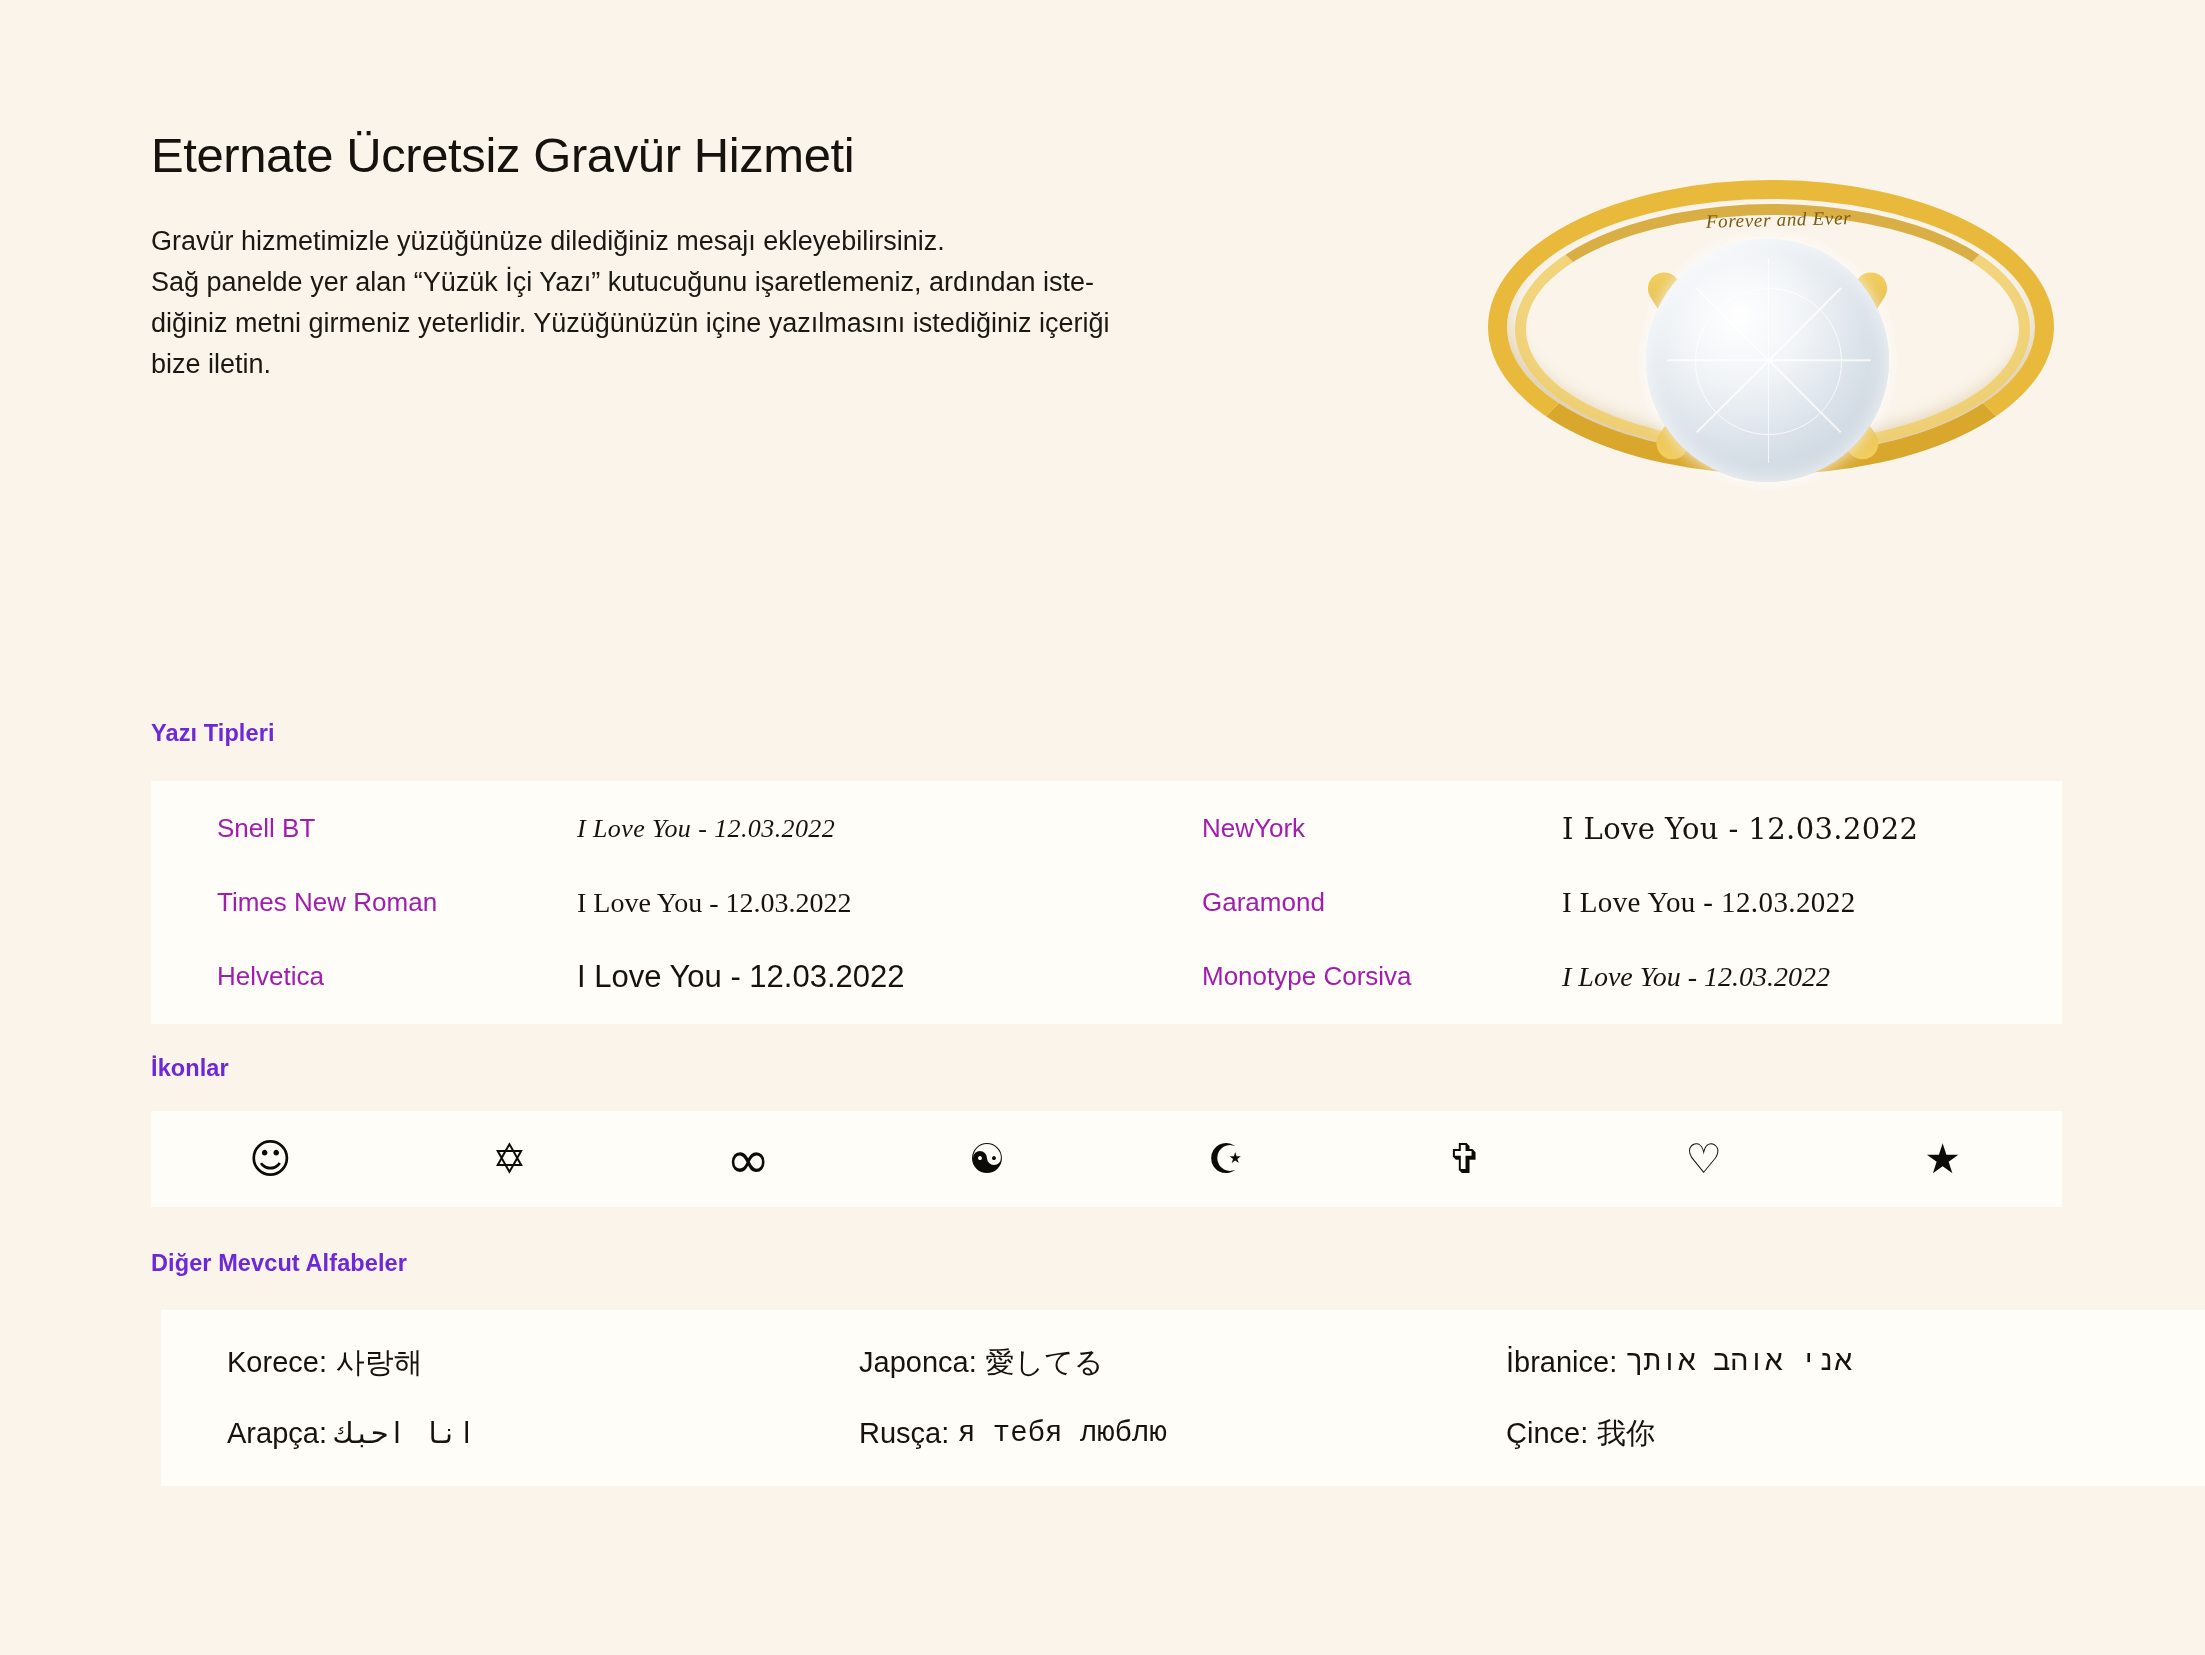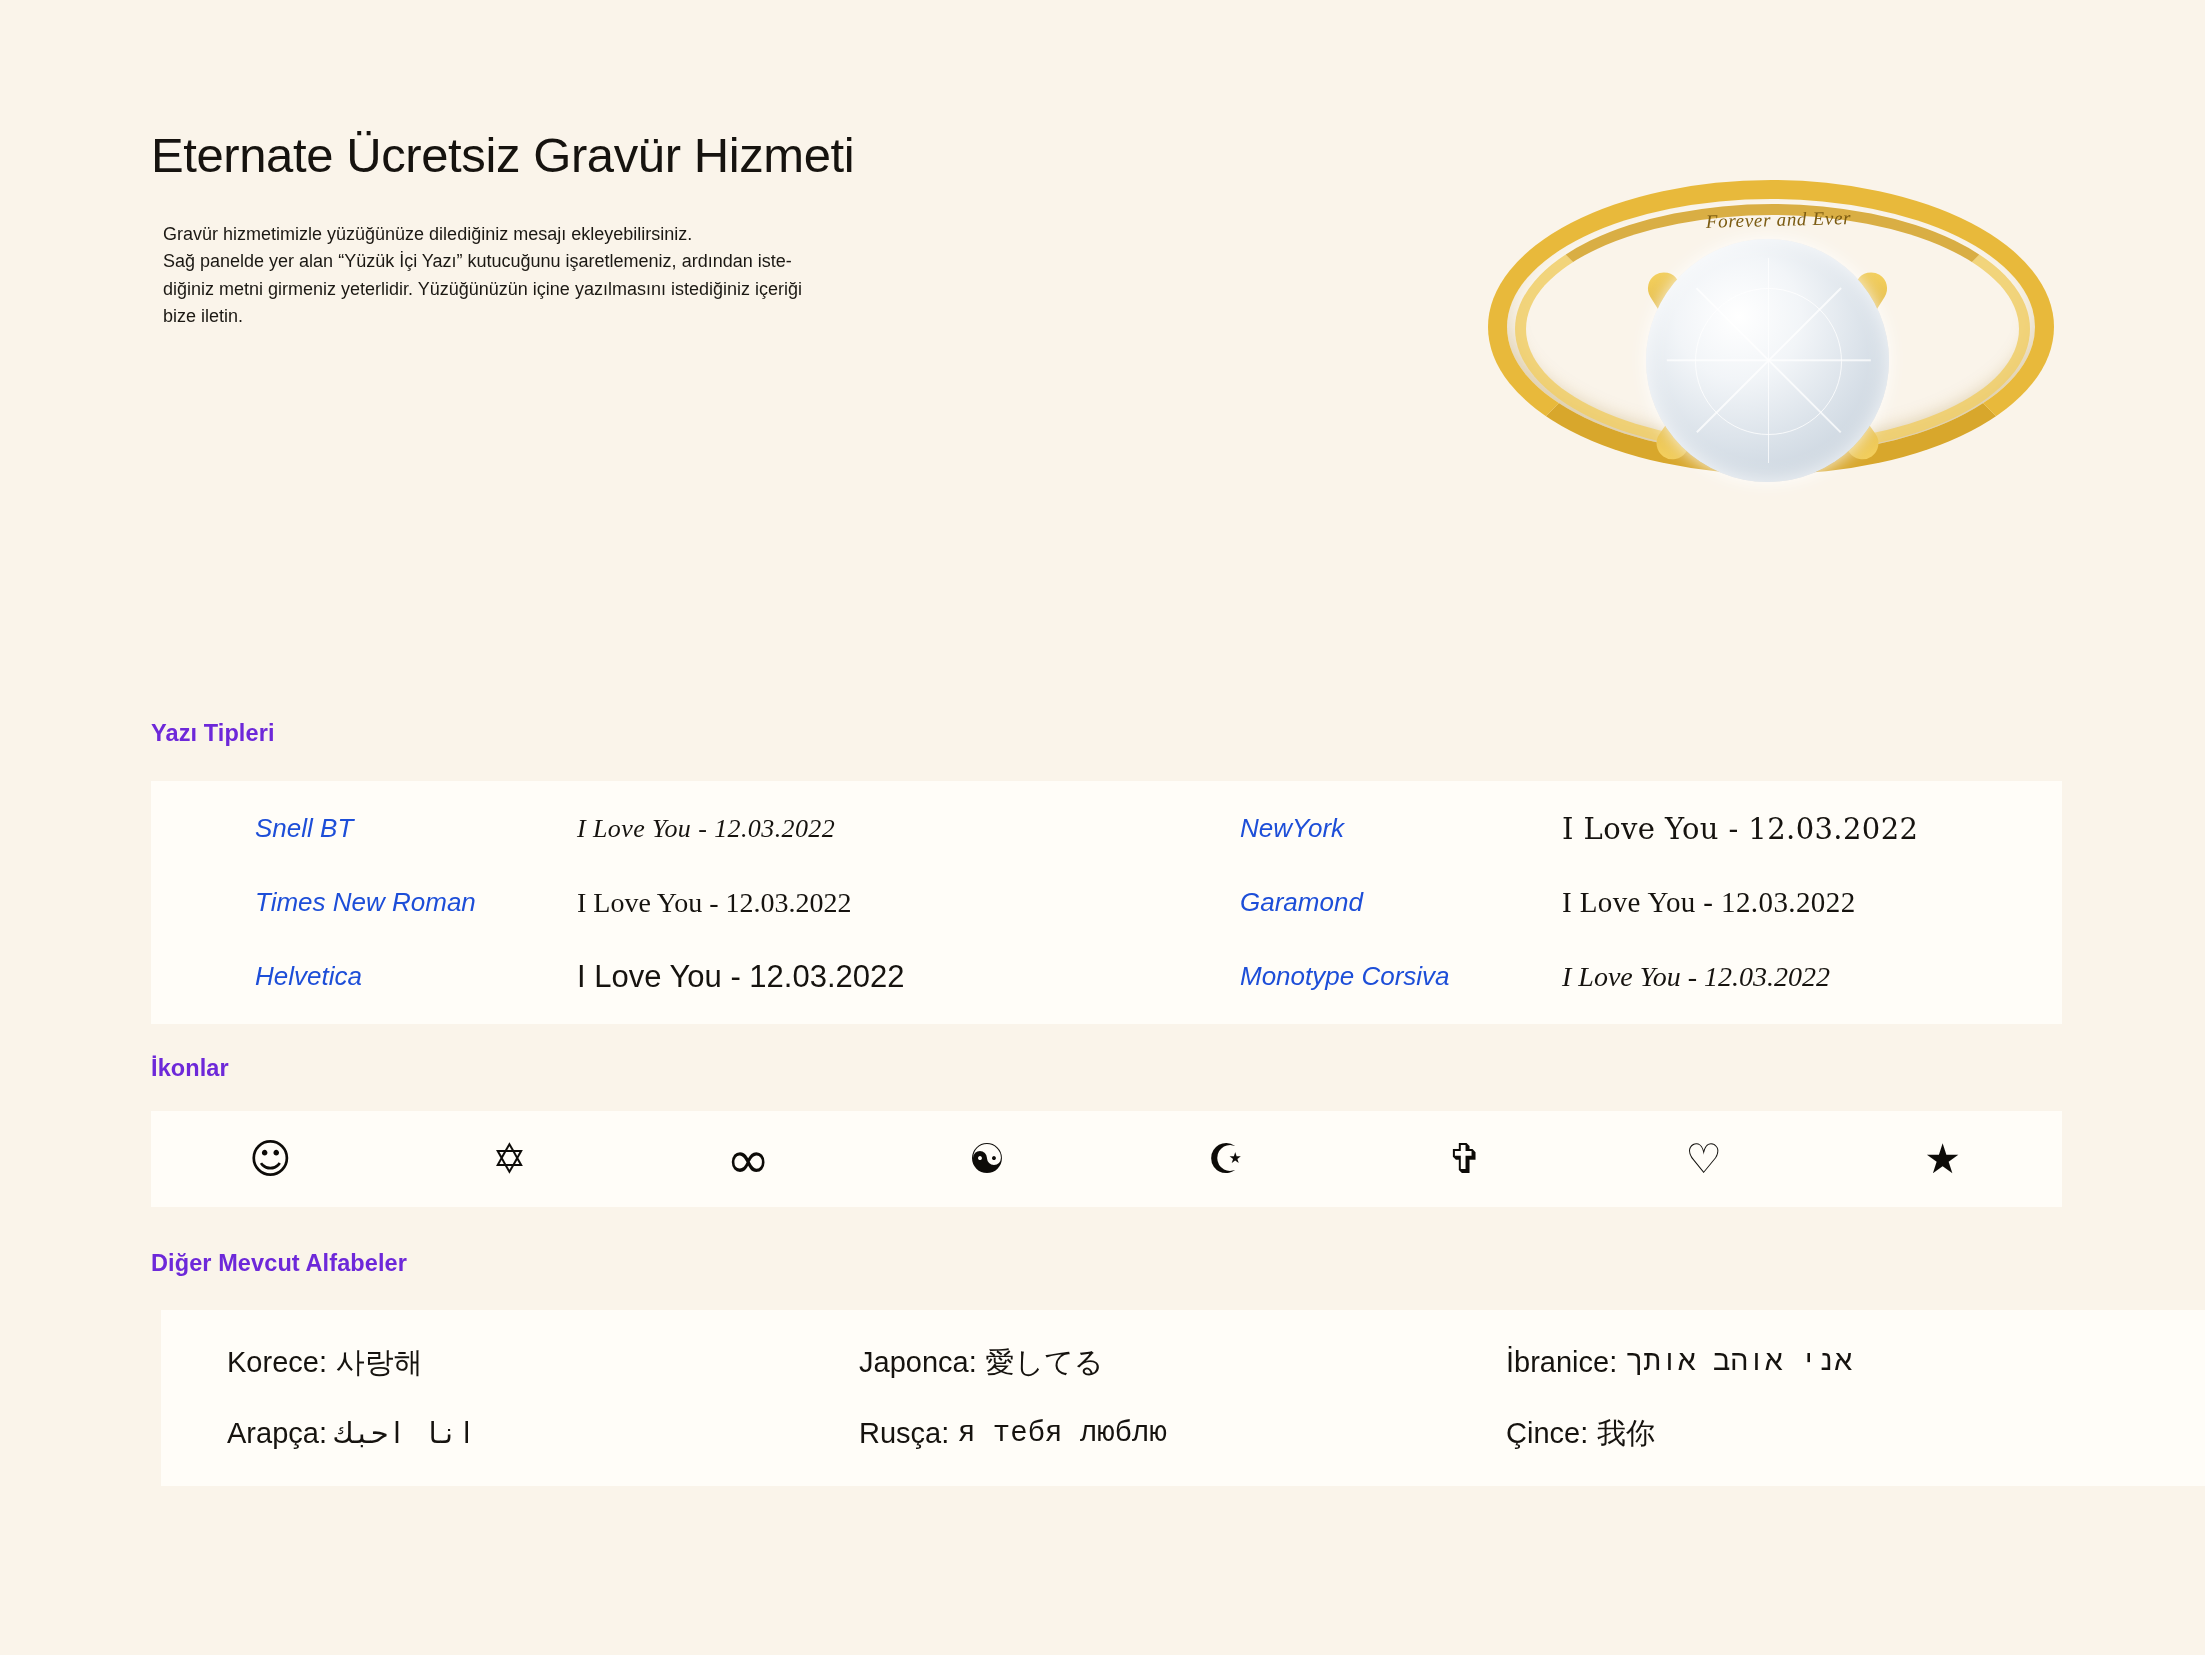--- a/index.html
+++ b/index.html
@@ -31,23 +31,23 @@
     width: 1397px;
   }
   .page-title {
     font-size: 49px;
     font-weight: 400;
     letter-spacing: -0.4px;
     margin: 0 0 38px 0;
     line-height: 1.1;
   }
   .intro {
-    font-size: 18px;
+    font-size: 27px;
     line-height: 1.52;
-    margin: 12px;
+    margin: 0;
     max-width: 1323px;
     color: #1b1813;
   }
   .intro-line { display: block; white-space: nowrap; }
   .intro-note {
     font-size: 27px;
     line-height: 1.5;
     margin: 0;
     padding-top: 46px;
     white-space: nowrap;
@@ -169,25 +169,24 @@
     height: 100%;
     align-content: center;
   }
   .font-row {
     display: flex;
     align-items: center;
     height: 74px;
   }
   .font-name {
     width: 426px;
-    padding-left: 104px;
+    padding-left: 66px;
     box-sizing: border-box;
     font-size: 26px;
-    color: #1d4ed8;
-    font-style: italic;
+    color: #a21caf;
   }
   .font-sample {
     font-size: 28px;
     color: #16130f;
     white-space: nowrap;
   }
   .s-snell {
     font-family: "Liberation Serif", serif;
     font-style: italic;
     font-size: 26px;

